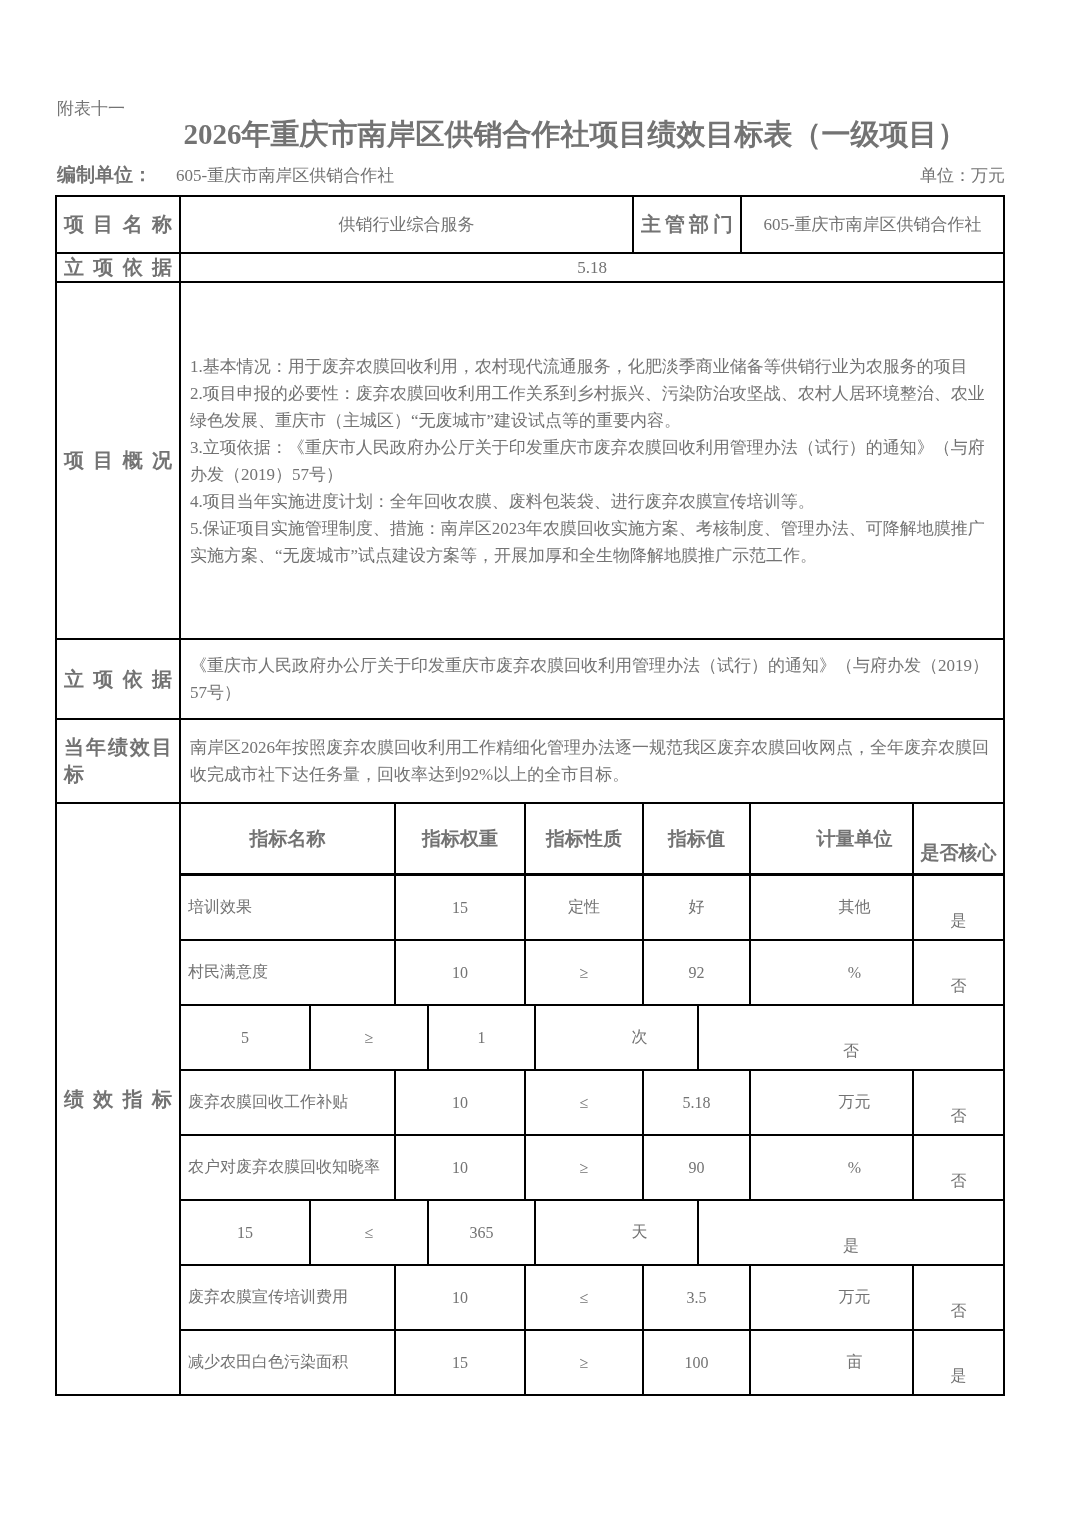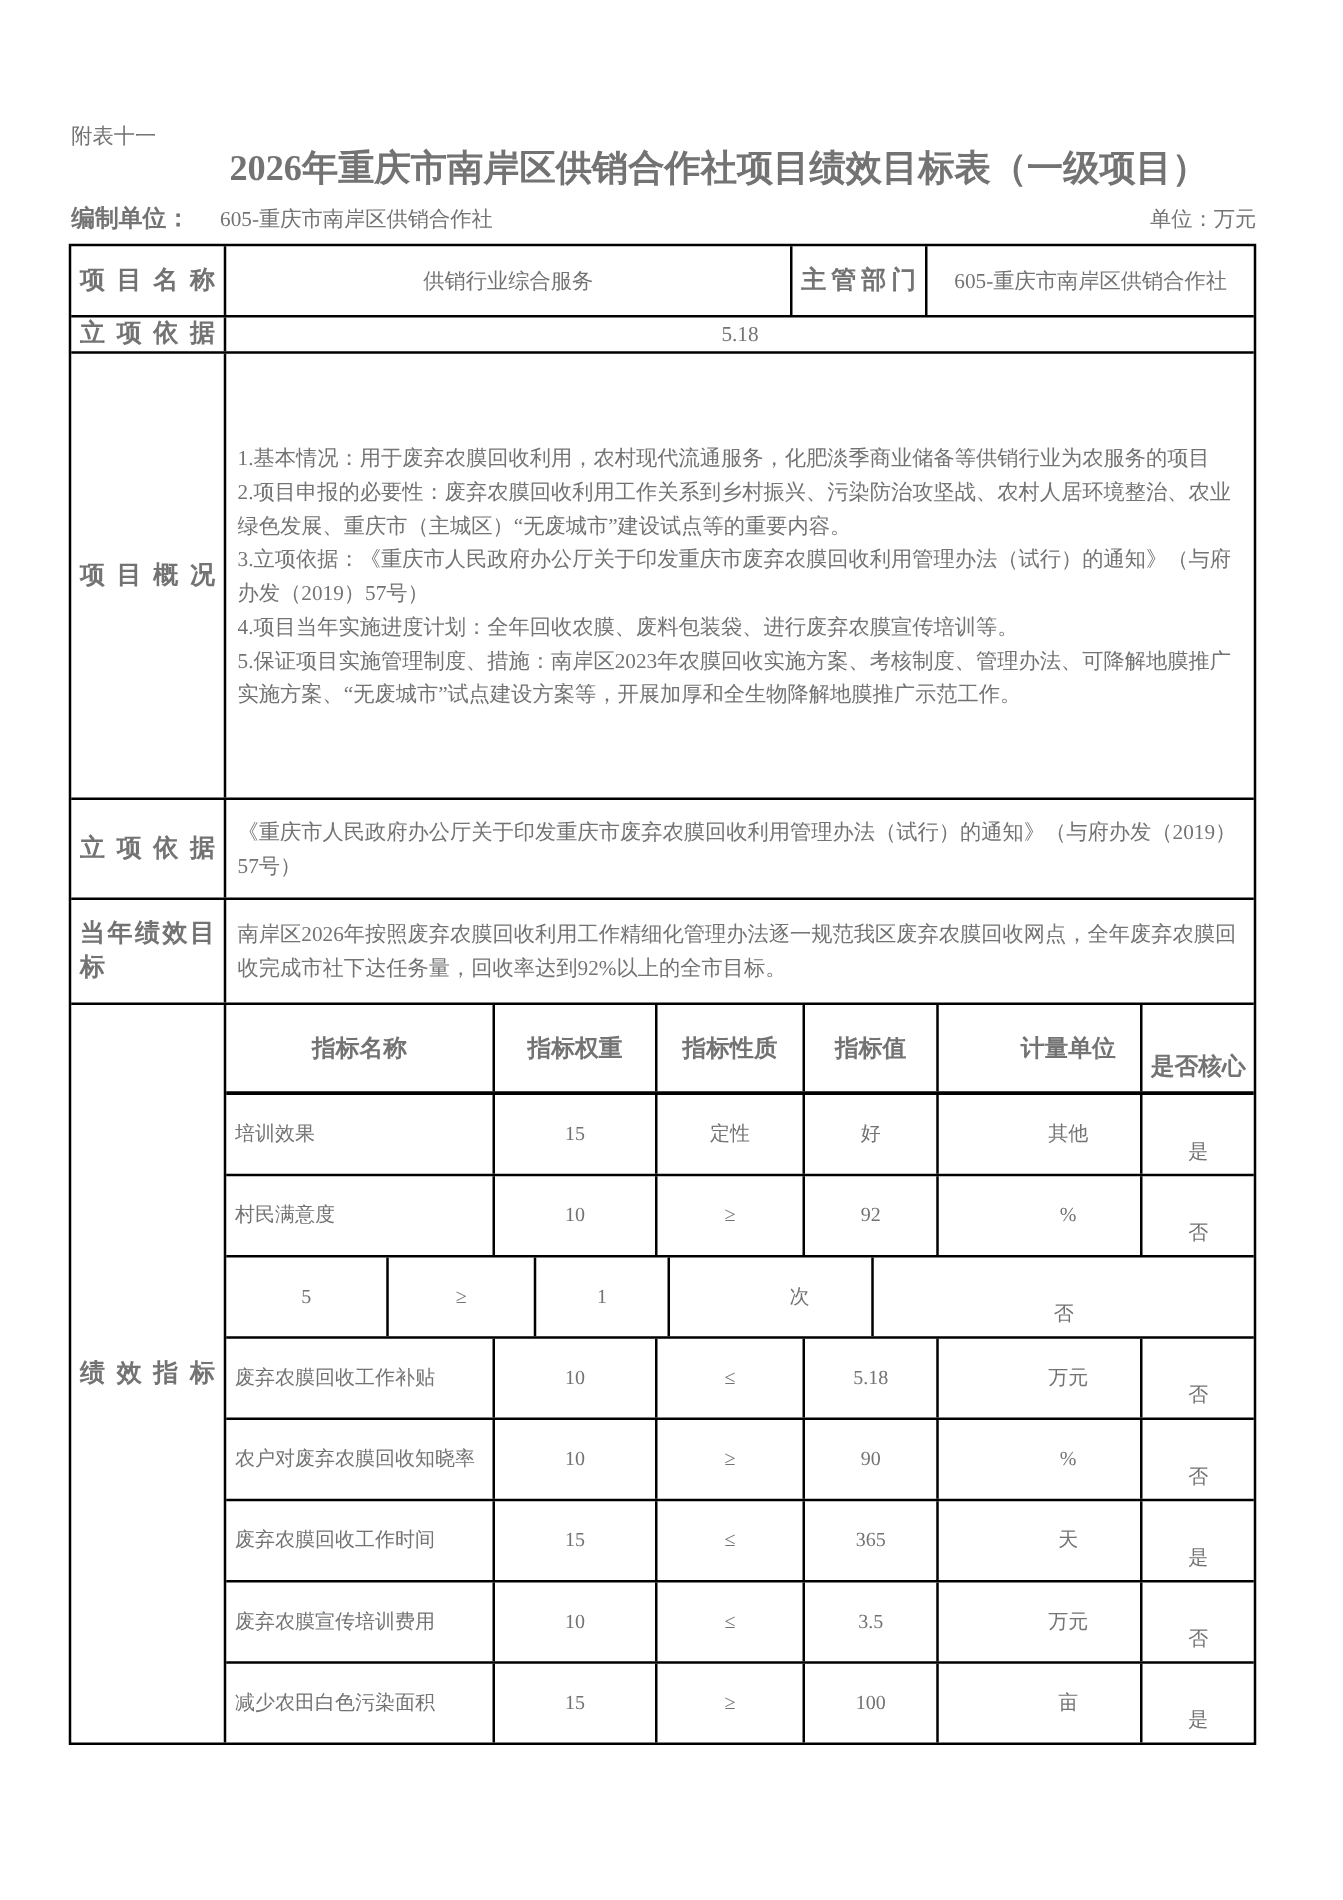--- a/index.html
+++ b/index.html
@@ -214,21 +214,20 @@
         <div class="ind-row">
           <div class="ic ic-name">农户对废弃农膜回收知晓率</div>
           <div class="ic ic-weight">10</div>
           <div class="ic ic-nature">≥</div>
           <div class="ic ic-value">90</div>
           <div class="ic ic-unit">%</div>
           <div class="ic ic-core">否</div>
         </div>
 
         <div class="ind-row">
-          <div class="ic ic-name">废弃农膜回收工作时间</div>
           <div class="ic ic-weight">15</div>
           <div class="ic ic-nature">≤</div>
           <div class="ic ic-value">365</div>
           <div class="ic ic-unit">天</div>
           <div class="ic ic-core">是</div>
         </div>
 
         <div class="ind-row">
           <div class="ic ic-name">废弃农膜宣传培训费用</div>
           <div class="ic ic-weight">10</div>

